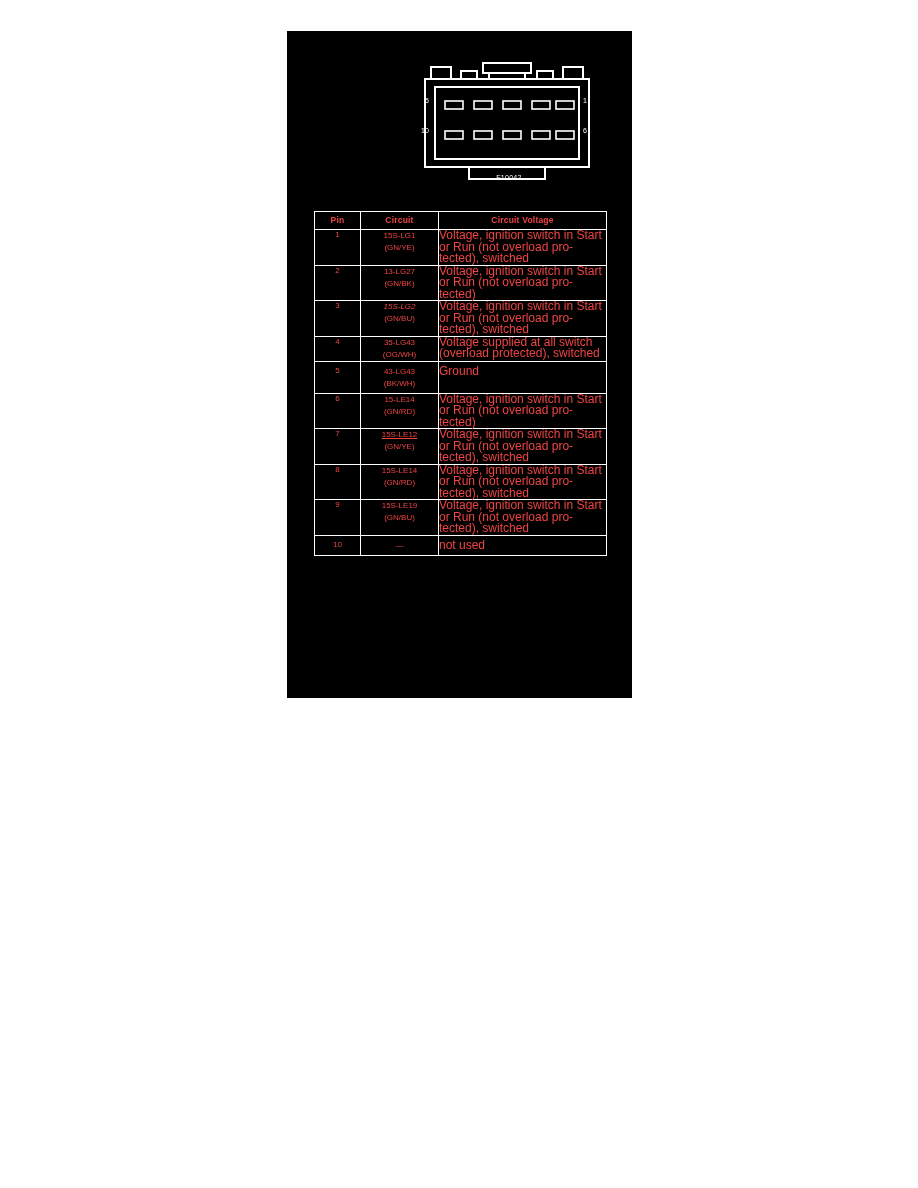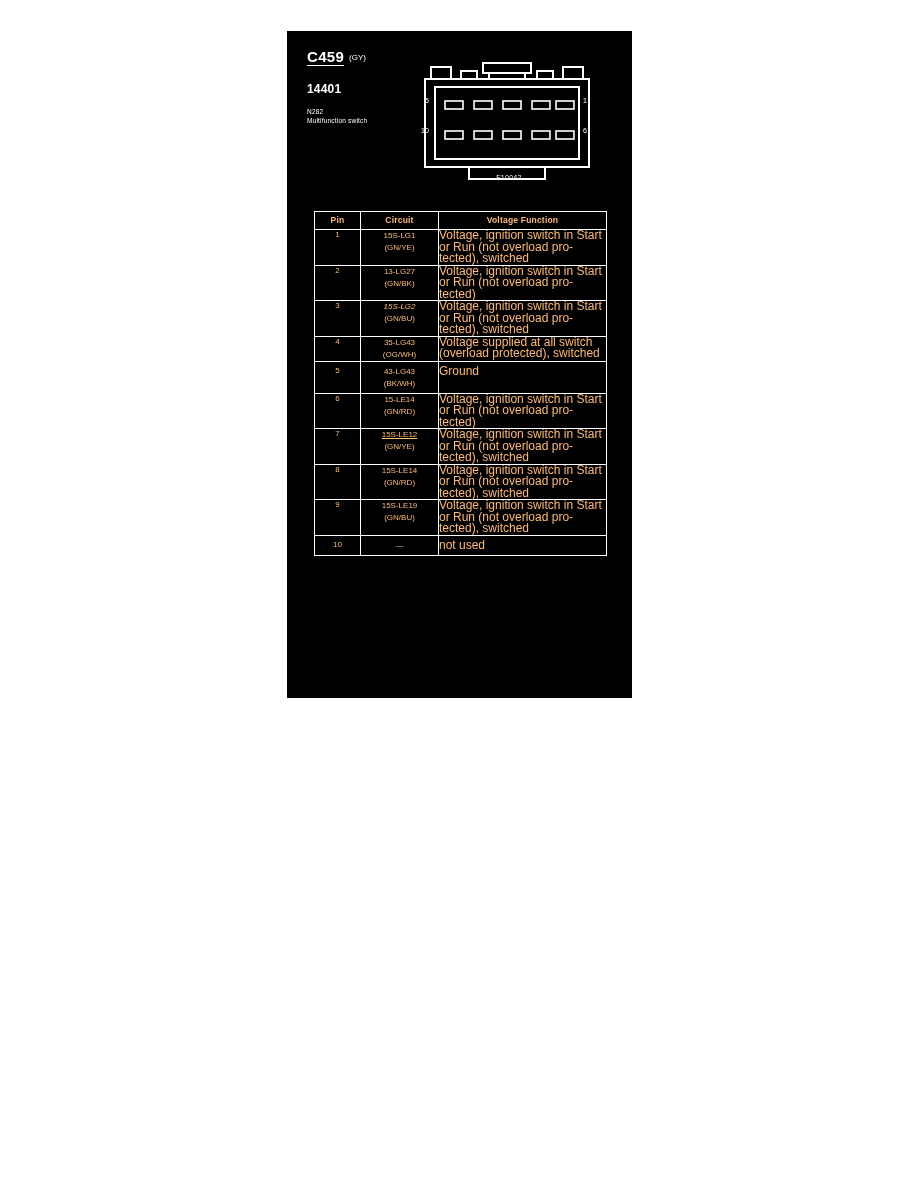--- a/index.html
+++ b/index.html
@@ -85,21 +85,21 @@
   .tbl-wrap {
     position: absolute;
     left: 27px;
     top: 180px;
     width: 292px;
   }
   table.pintable {
     border-collapse: collapse;
     width: 292px;
     table-layout: fixed;
-    color: #fdba74;
+    color: #ef4444;
   }
   table.pintable th,
   table.pintable td {
     border: 1px solid #ffffff;
     vertical-align: top;
     padding: 0;
   }
   table.pintable thead th {
     text-align: center;
     font-size: 8.5px;
@@ -132,26 +132,20 @@
   .row-short td.pin,
   .row-short td.circuit,
   .row-short td.func { padding-top: 4px; padding-bottom: 3px; }
 </style>
 </head>
 <body>
 
 <div id="page">
   <div id="sheet">
 
-    <div class="hdr">
-      <span class="conn-id">C459</span><span class="conn-color">(GY)</span>
-      <div class="part-num">14401</div>
-      <div class="cmp-code">N282</div>
-      <div class="cmp-name">Multifunction switch</div>
-    </div>
 
     <div class="conn-draw">
       <svg width="190" height="130" viewBox="0 0 190 130" xmlns="http://www.w3.org/2000/svg">
         <g fill="none" stroke="#ffffff" stroke-width="2">
 
           <path d="M8,22 L8,110 L172,110 L172,22 Z"></path>
 
           <path d="M14,22 L14,10 L34,10 L34,22"></path>
           <path d="M44,22 L44,14 L60,14 L60,22"></path>
           <path d="M120,22 L120,14 L136,14 L136,22"></path>
@@ -190,21 +184,21 @@
       <table class="pintable">
         <colgroup>
           <col class="c-pin">
             <col class="c-circ">
             <col class="c-func">
         </colgroup>
         <thead>
           <tr>
             <th>Pin</th>
             <th>Circuit</th>
-            <th>Voltage Function</th>
+            <th>Circuit Voltage</th>
           </tr>
         </thead>
         <tbody id="tbody">
             <tr>
               <td class="pin">1</td>
               <td class="circuit">
                 <span class="ln" style="display: block;">15S-LG1</span>
                 <span class="ln" style="display: block;">(GN/YE)</span>
               </td>
               <td class="func">

